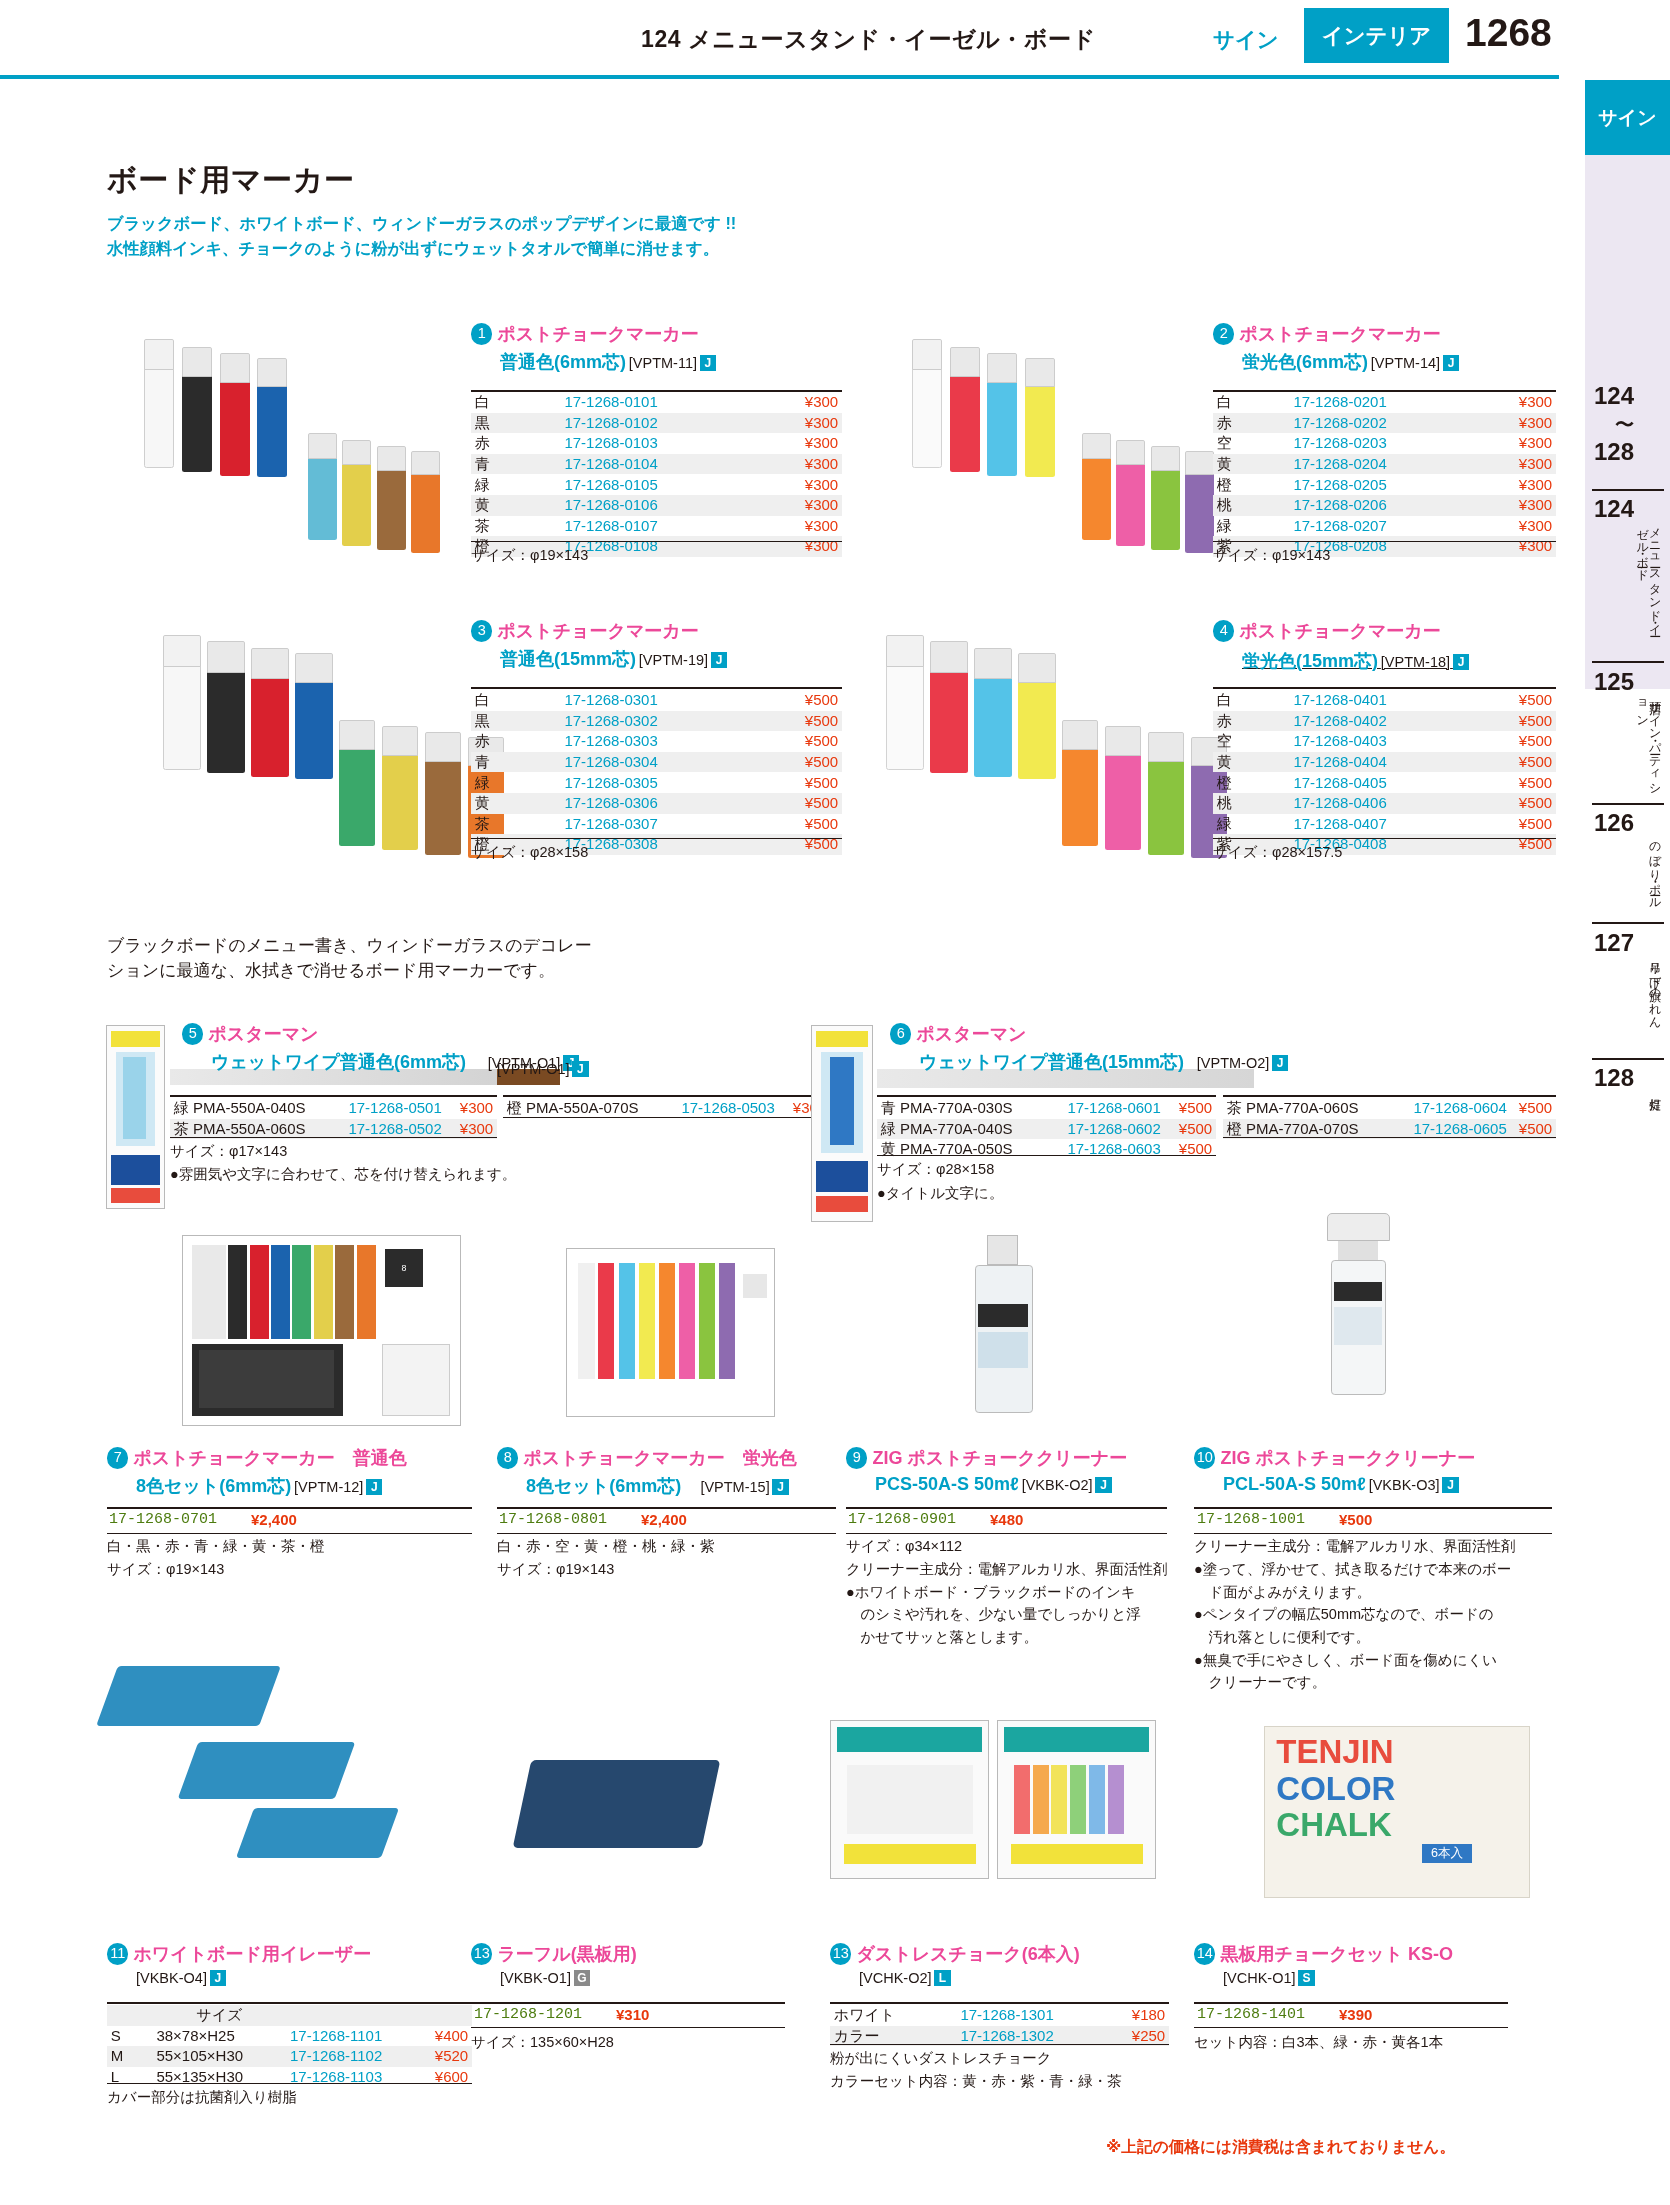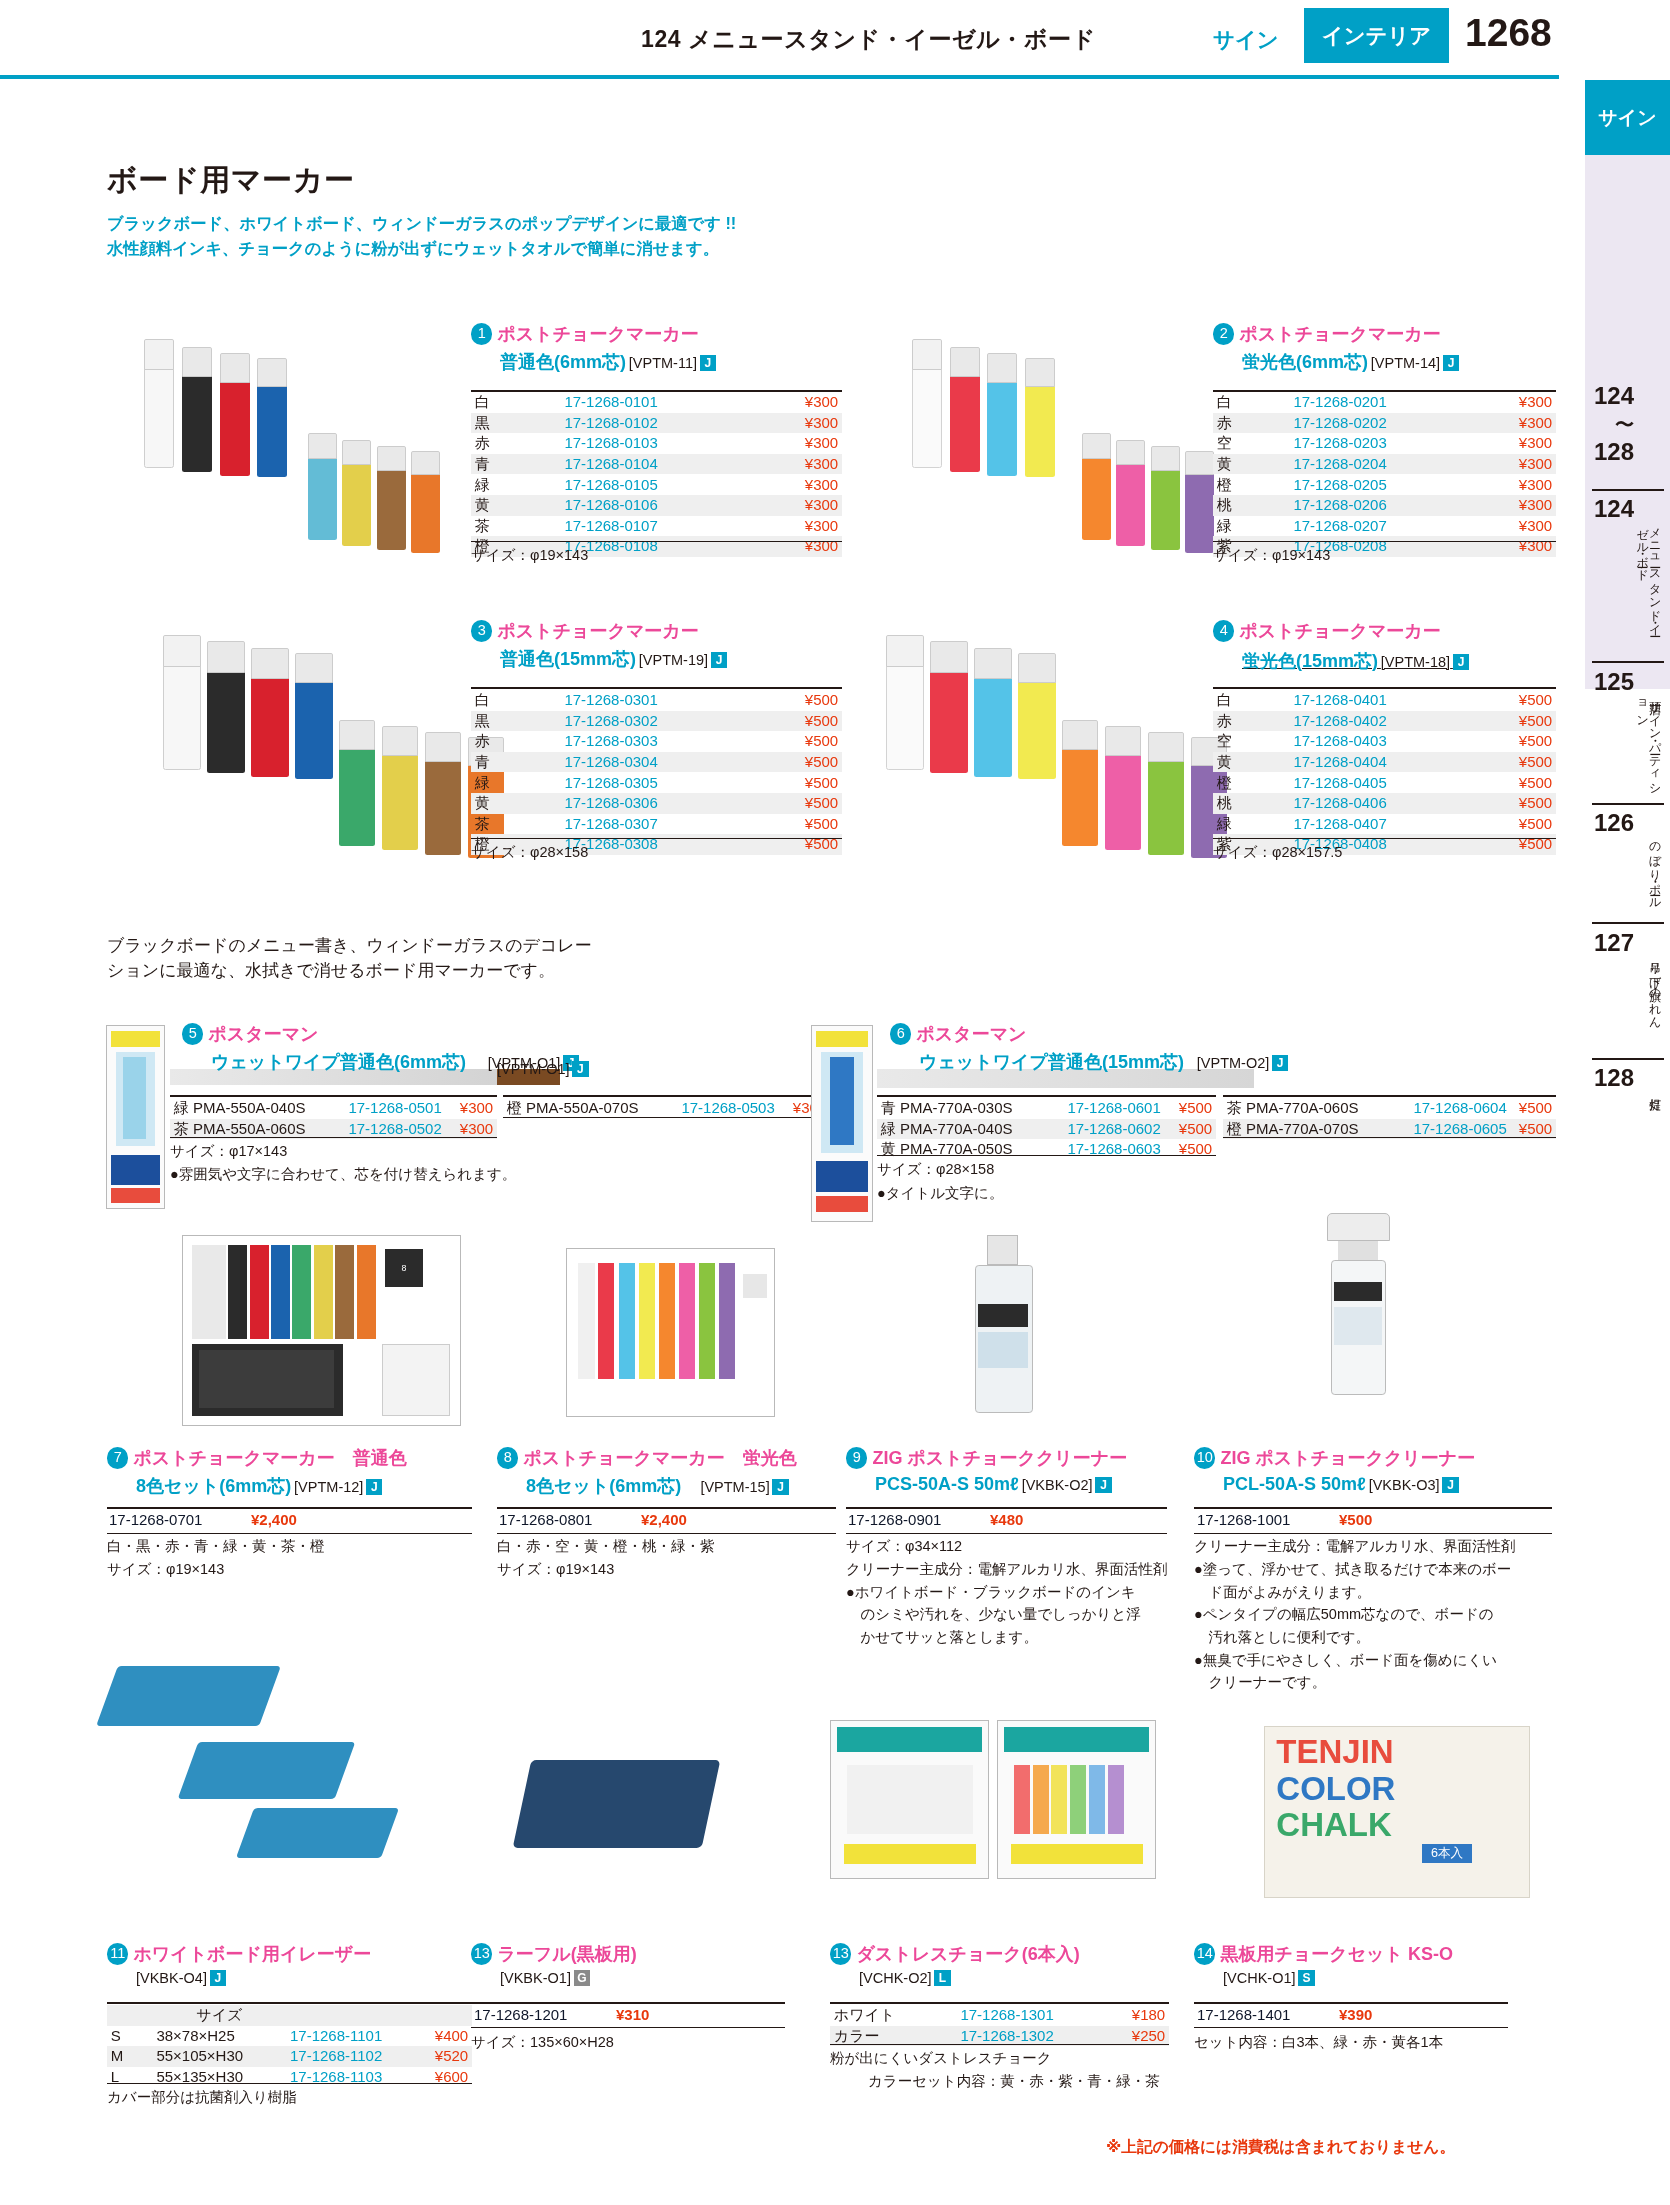--- a/index.html
+++ b/index.html
@@ -23,21 +23,21 @@
   .rail-sign{position:absolute;right:0;top:0;width:85px;height:75px;background:#00a0c6;color:#fff;font-size:19px;font-weight:bold;display:flex;align-items:center;justify-content:center;}
   .rail-purple{position:absolute;right:0;top:75px;width:85px;height:534px;background:#ece7f2;}
   .rail-num{position:absolute;right:36px;font-size:24px;font-weight:bold;color:#231815;}
   .rail-sub{position:absolute;right:8.8px;font-size:12px;line-height:1.05;writing-mode:vertical-rl;color:#231815;}
   .rail-line{position:absolute;right:6.3px;width:72px;height:1.9px;background:#231815;}
 
   
   .t{position:absolute;white-space:pre;}
   .b{font-weight:bold;}
   .price{color:#e8380d;}
-  .code{color:#0f172a;}
+  .code{color:#4d7c0f;font-family:Liberation Mono, monospace;}
 
   
   .maintitle{position:absolute;left:107px;top:160px;font-size:30px;font-weight:bold;letter-spacing:0.6px;}
   .lead{position:absolute;left:107px;top:211px;font-size:16.3px;font-weight:bold;color:#00a0c6;line-height:1.55;}
 
   
   .ph{position:absolute;}
   .ph .num{display:inline-block;width:21.4px;height:21.4px;border-radius:50%;background:#00a0c6;color:#fff;font-size:14.5px;text-align:center;line-height:21.4px;vertical-align:1.9px;margin-right:5px;}
   .ph .nm{font-size:18px;font-weight:bold;color:#ec4899;}
   .ph .l2{font-size:18px;font-weight:bold;color:#00a0c6;margin-left:29px;}
@@ -813,21 +813,21 @@
         </tr>
     <tr class="alt">
           <td>カラー</td>
           <td class="c">17-1268-1302</td>
           <td class="p">¥250</td>
         </tr>
   </tbody>
     </table>
   <div class="botline" style="left:830px;top:2044px;width:339px;"></div>
   <div class="note" style="left:830px;top:2048px;">粉が出にくいダストレスチョーク</div>
-  <div class="note" style="left:830px;top:2071px;margin-left:38px;">カラーセット内容：黄・赤・紫・青・緑・茶</div>
+  <div class="note" style="left:830px;top:2071px;">カラーセット内容：黄・赤・紫・青・緑・茶</div>
 
   <div class="ph" style="left:1194px;top:1942px;">
     <span class="num">14</span><span class="nm">黒板用チョークセット KS-O</span>
     <div style="margin-top:3.8px;margin-left:29px;">
       <span class="model">[VCHK-O1]</span>
       <span class="jmark smark">S</span>
     </div>
   </div>
   <div class="topline" style="left:1194px;top:2002px;width:314px;"></div>
   <div class="t code" style="left:1197px;top:2006px;font-size:15px;">17-1268-1401</div>

